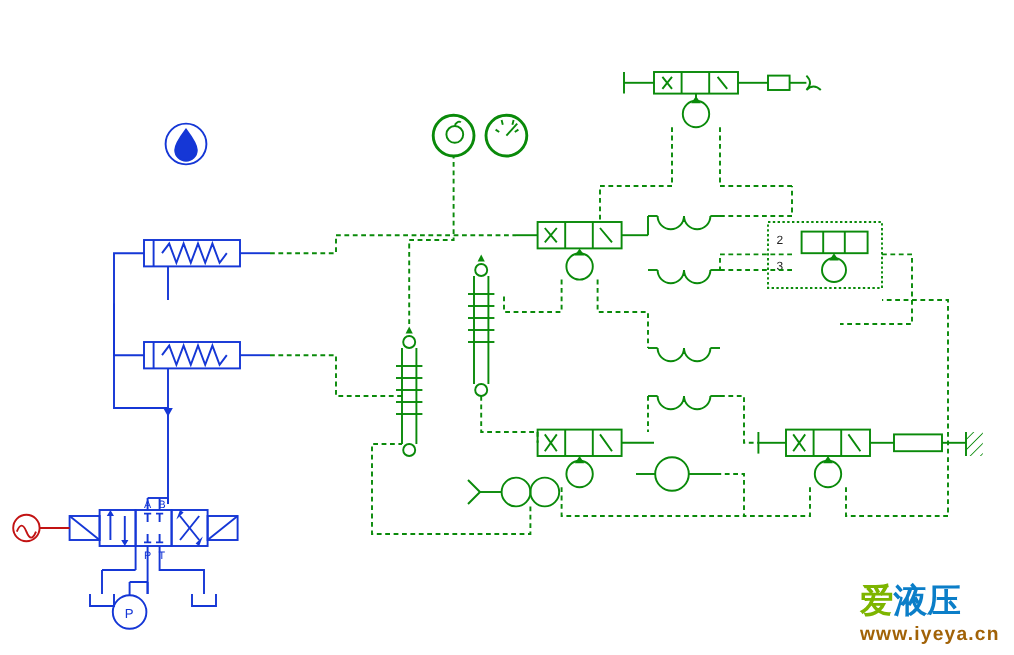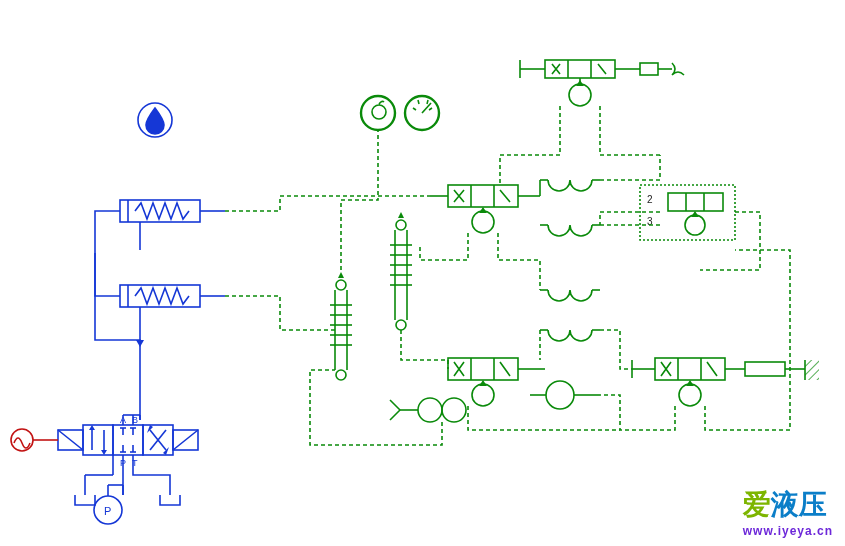--- a/index.html
+++ b/index.html
@@ -1,20 +1,20 @@
 <!DOCTYPE html>
 <html><head>
 <meta charset="utf-8">
 <style>
 html,body{margin:0;padding:0;width:845px;height:546px;background:#fff;font-family:Arial,sans-serif;overflow:hidden}
 svg{position:absolute;top:0;left:0}
 .watermark{position:absolute;right:12px;bottom:8px;text-align:left;font-weight:bold}
 .wm1{font-size:28px;color:#0b7ec8}
 .wm1 .g{color:#7db500}
-.wm2{font-size:12px;color:#6d28d9;letter-spacing:1px}
+.wm2{font-size:16px;color:#a16207;letter-spacing:1px}
 </style>
 </head>
 <body>
 
 <svg id="canvas" width="845" height="546" viewBox="0 0 845 546">
   <defs>
     <pattern id="hatch" width="6" height="6" patternUnits="userSpaceOnUse" patternTransform="rotate(45)">
       <line x1="0" y1="0" x2="0" y2="6" stroke="#0a8a0a" stroke-width="1.4"></line>
     </pattern>
   </defs>

